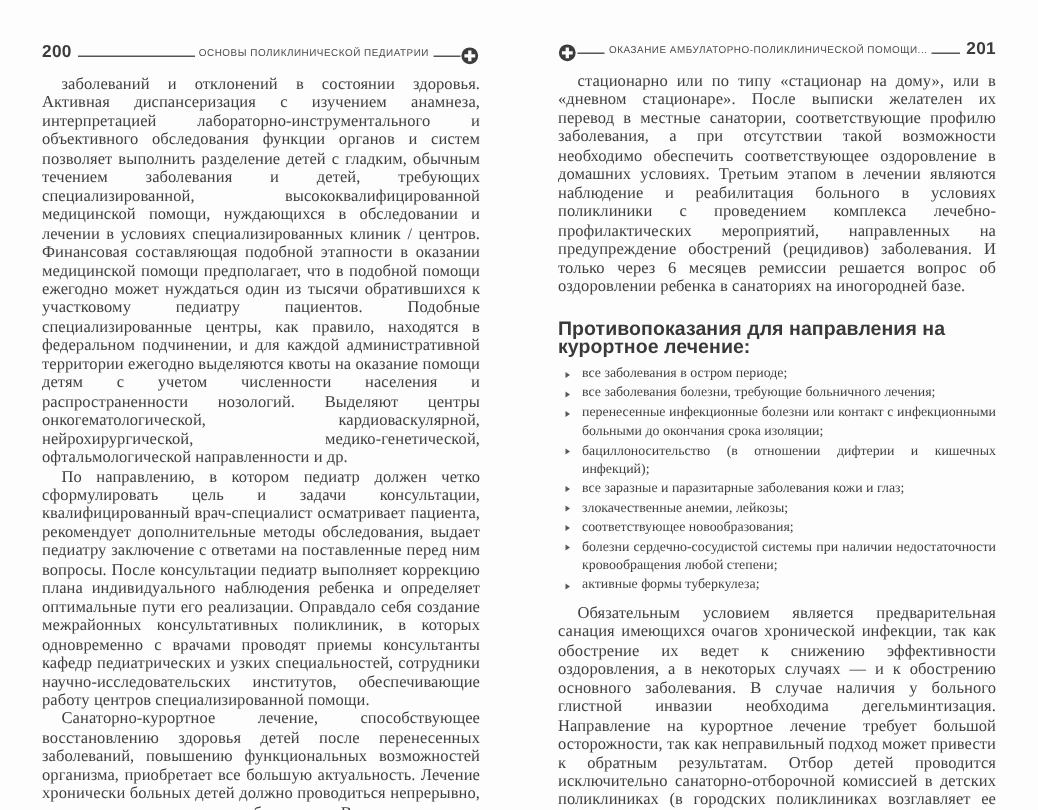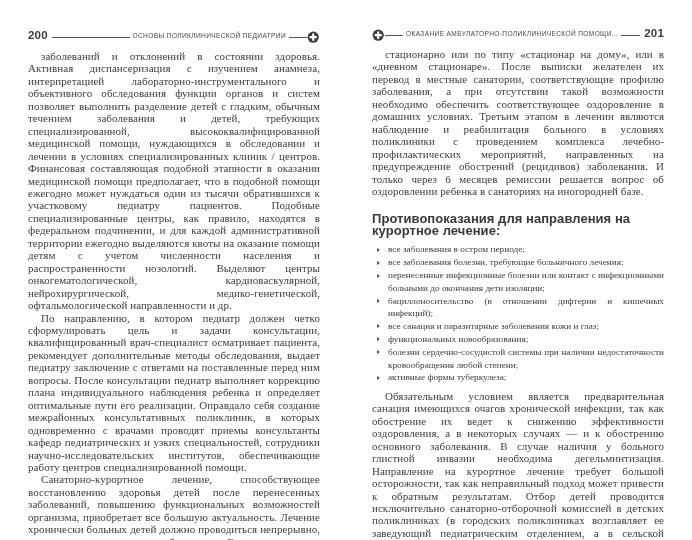--- a/index.html
+++ b/index.html
@@ -189,24 +189,25 @@
     </div>
 
     <div class="col">
       <p>стационарно или по типу «стационар на дому», или в «дневном стационаре». После выписки желателен их перевод в местные санатории, соответствующие профилю заболевания, а при отсутствии такой возможности необходимо обеспечить соответствующее оздоровление в домашних условиях. Третьим этапом в лечении являются наблюдение и реабилитация больного в условиях поликлиники с проведением комплекса лечебно-профилактических мероприятий, направленных на предупреждение обострений (рецидивов) заболевания. И только через 6 месяцев ремиссии решается вопрос об оздоровлении ребенка в санаториях на иногородней базе.</p>
 
       <h3 class="list-title">Противопоказания для направления на курортное лечение:</h3>
 
       <ul class="bullets">
         <li><span class="tri"></span><span>все заболевания в остром периоде;</span></li>
         <li><span class="tri"></span><span>все заболевания болезни, требующие больничного лечения;</span></li>
-        <li><span class="tri"></span><span>перенесенные инфекционные болезни или контакт с инфекционными больными до окончания дети изоляции;</span></li>
+        <li><span class="tri"></span><span>перенесенные инфекционные болезни или контакт с инфекционными больными до окончания срока изоляции;</span></li>
         <li><span class="tri"></span><span>бациллоносительство (в отношении дифтерии и кишечных инфекций);</span></li>
-        <li><span class="tri"></span><span>все санация и паразитарные заболевания кожи и глаз;</span></li>
-        <li><span class="tri"></span><span>функциональных новообразования;</span></li>
+        <li><span class="tri"></span><span>все заразные и паразитарные заболевания кожи и глаз;</span></li>
+        <li><span class="tri"></span><span>злокачественные анемии, лейкозы;</span></li>
+        <li><span class="tri"></span><span>соответствующее новообразования;</span></li>
         <li><span class="tri"></span><span>болезни сердечно-сосудистой системы при наличии недостаточности кровообращения любой степени;</span></li>
         <li><span class="tri"></span><span>активные формы туберкулеза;</span></li>
       </ul>
 
       <p>Обязательным условием является предварительная санация имеющихся очагов хронической инфекции, так как обострение их ведет к снижению эффективности оздоровления, а в некоторых случаях — и к обострению основного заболевания. В случае наличия у больного глистной инвазии необходима дегельминтизация. Направление на курортное лечение требует большой осторожности, так как неправильный подход может привести к обратным результатам. Отбор детей проводится исключительно санаторно-отборочной комиссией в детских поликлиниках (в городских поликлиниках возглавляет ее заведующий педиатрическим отделением, а в сельской местности — районный педиатр) по направлению участкового</p>
     </div>
 
   </div>
 
 </div>

